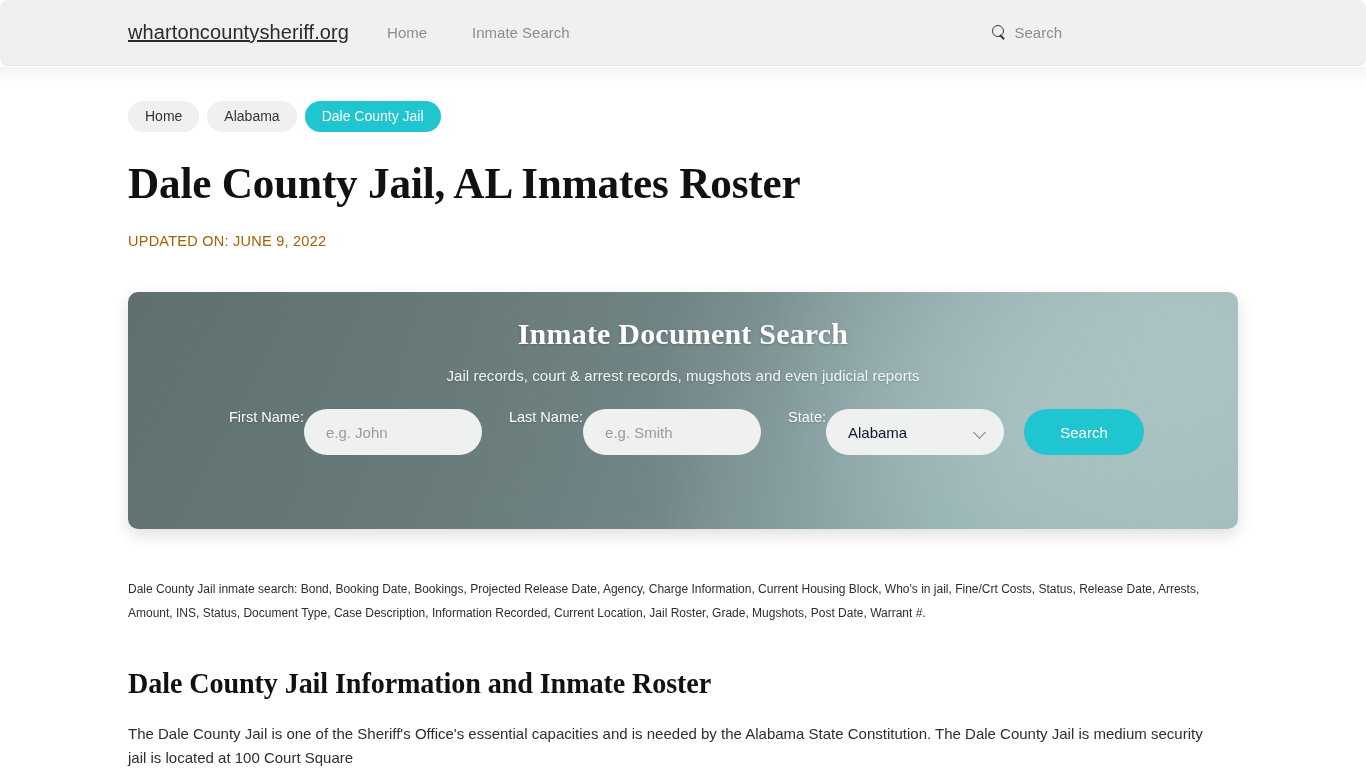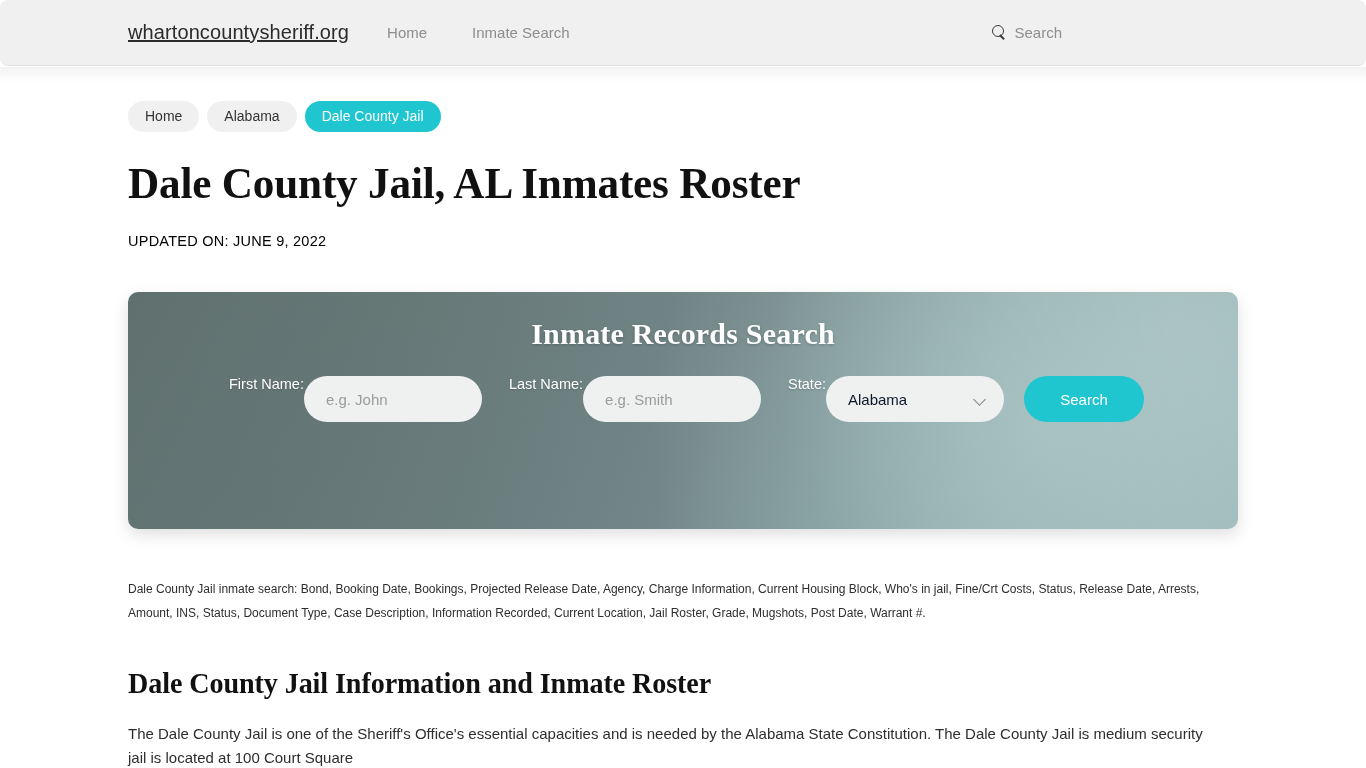--- a/index.html
+++ b/index.html
@@ -126,21 +126,21 @@
     line-height: 1.12;
     letter-spacing: -0.2px;
     color: #111111;
     transform: scaleX(0.96);
     transform-origin: left center;
   }
   .updated {
     margin-top: 25px;
     font-size: 14.5px;
     letter-spacing: 0.25px;
-    color: #000000;
+    color: #a16207;
   }
 
   
   .hero {
     position: relative;
     margin-top: 43px;
     height: 237px;
     border-radius: 10px;
     overflow: hidden;
     background:
@@ -281,21 +281,22 @@
     <a class="crumb" href="#">Home</a>
     <a class="crumb" href="#">Alabama</a>
     <a class="crumb active" href="#">Dale County Jail</a>
   </nav>
 
   <h1 class="page-title">Dale County Jail, AL Inmates Roster</h1>
   <div class="updated">UPDATED ON: JUNE 9, 2022</div>
 
   <section class="hero">
     <div class="hero-inner">
-      <h2 class="hero-title">Inmate Records Search</h2>
+      <h2 class="hero-title">Inmate Document Search</h2>
+      <p class="hero-sub">Jail records, court &amp; arrest records, mugshots and even judicial reports</p>
 
       <form class="form-row">
         <div class="field">
           <label class="field-label">First Name:</label>
           <input class="text-input" type="text" placeholder="e.g. John" style="">
         </div>
 
         <div class="field">
           <label class="field-label">Last Name:</label>
           <input class="text-input" type="text" placeholder="e.g. Smith" style="">

